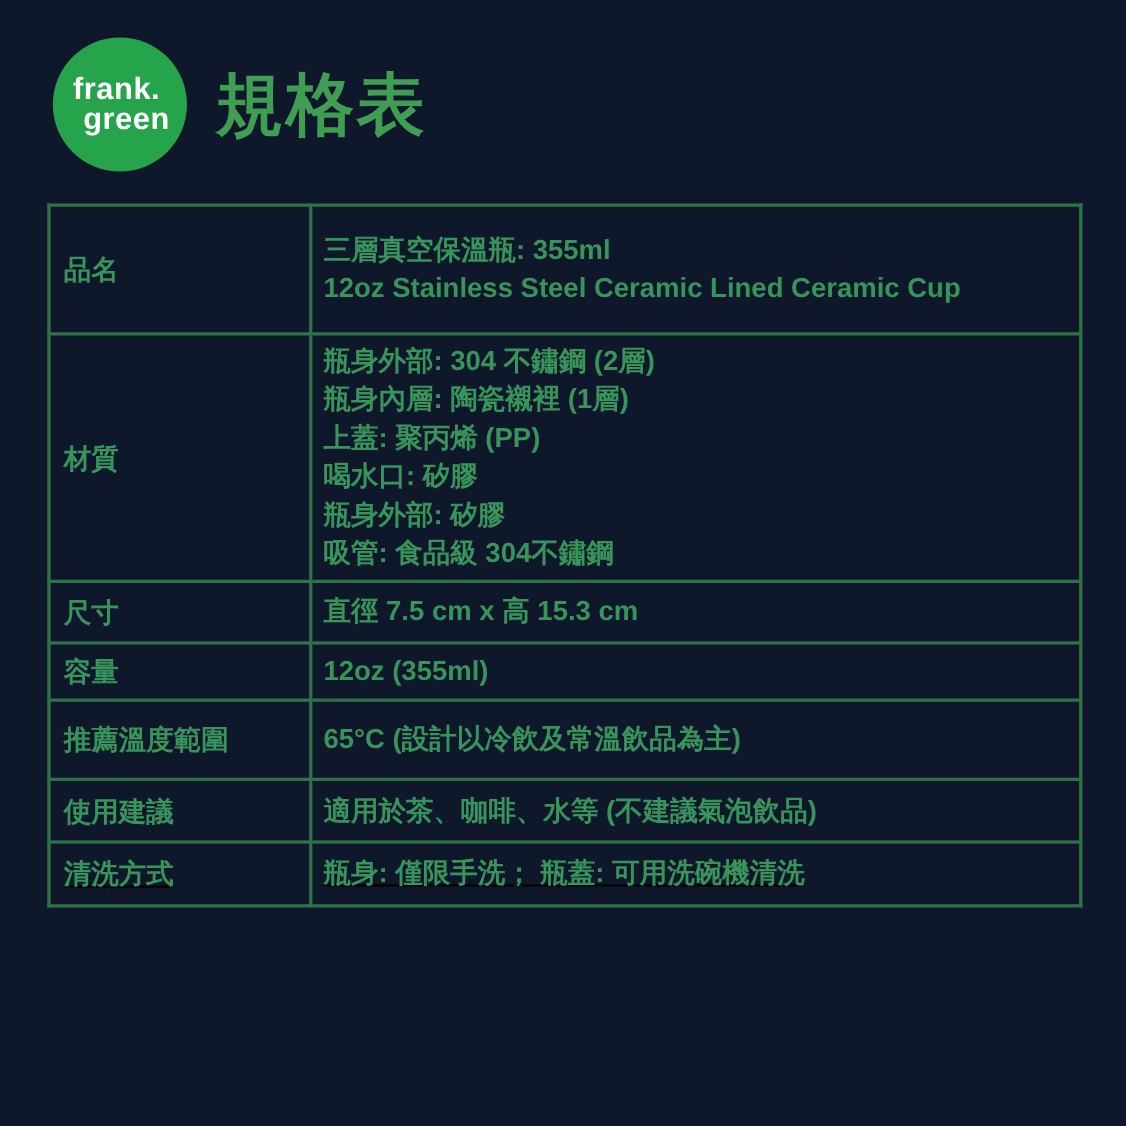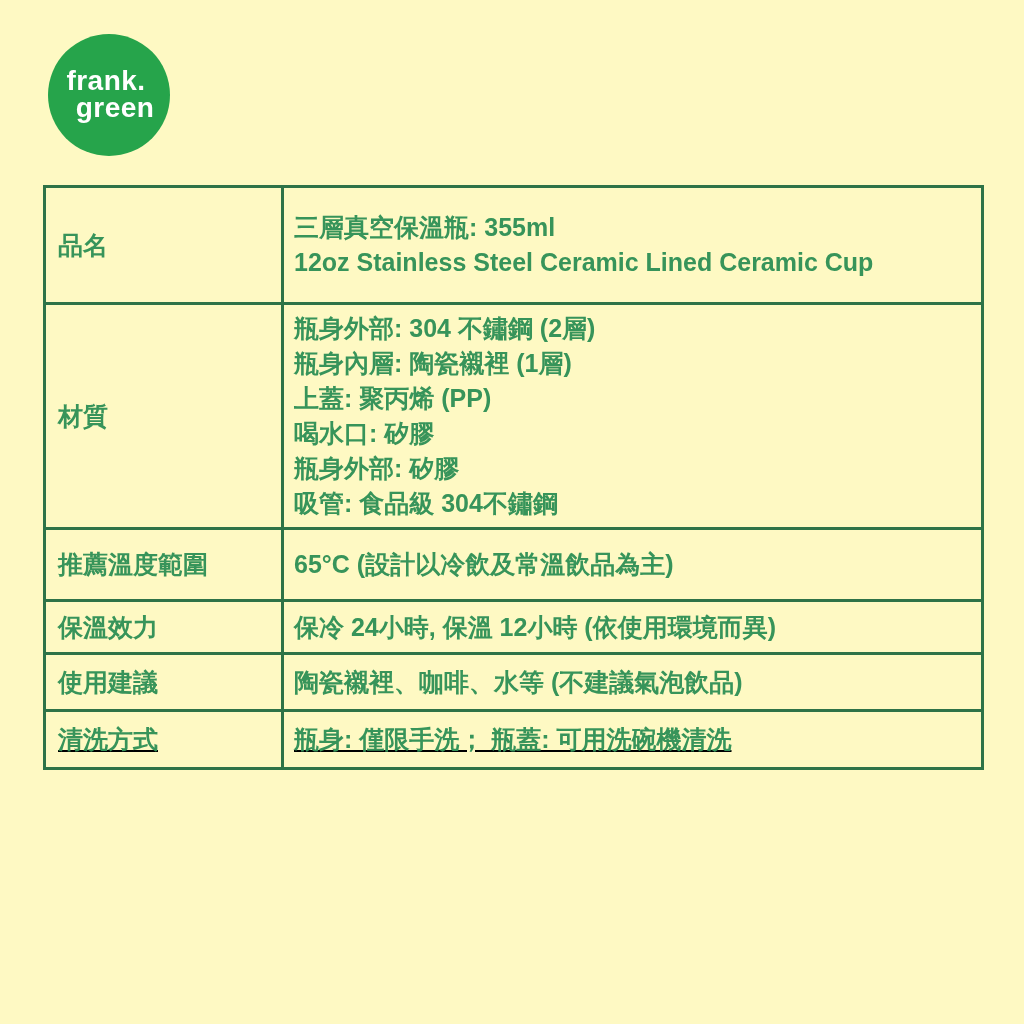--- a/index.html
+++ b/index.html
@@ -8,21 +8,21 @@
     background: #ffffff;
     width: 1024px;
     height: 1024px;
     font-family: "Liberation Sans", "DejaVu Sans", sans-serif;
     overflow: hidden;
   }
   .page {
     position: relative;
     width: 1024px;
     height: 1024px;
-    background: #fef9c3;
+    background: #0f172a;
   }
   
   .header {
     position: absolute;
     top: 34px;
     left: 48px;
     display: flex;
     align-items: center;
   }
   .logo-circle {
@@ -96,20 +96,21 @@
 </head>
 <body>
 
 <div class="page">
 
   <div class="header">
     <div class="logo-circle">
       <span class="logo-line1">frank.</span>
       <span class="logo-line2">green</span>
     </div>
+    <div class="page-title">規格表</div>
   </div>
 
   <table class="spec-table">
     <tbody>
       <tr class="row-1">
         <td class="label-cell">品名</td>
         <td class="value-cell">
           <div class="line">三層真空保溫瓶: 355ml</div>
           <div class="line">12oz Stainless Steel Ceramic Lined Ceramic Cup</div>
         </td>
@@ -118,36 +119,42 @@
         <td class="label-cell">材質</td>
         <td class="value-cell">
           <div class="line">瓶身外部: 304 不鏽鋼 (2層)</div>
           <div class="line">瓶身內層: 陶瓷襯裡 (1層)</div>
           <div class="line">上蓋: 聚丙烯 (PP)</div>
           <div class="line">喝水口: 矽膠</div>
           <div class="line">瓶身外部: 矽膠</div>
           <div class="line">吸管: 食品級 304不鏽鋼</div>
         </td>
       </tr>
+      <tr class="row-3">
+        <td class="label-cell">尺寸</td>
+        <td class="value-cell">
+          <div class="line">直徑 7.5 cm x 高 15.3 cm</div>
+        </td>
+      </tr>
+      <tr class="row-4">
+        <td class="label-cell">容量</td>
+        <td class="value-cell">
+          <div class="line">12oz (355ml)</div>
+        </td>
+      </tr>
       <tr class="row-6">
         <td class="label-cell">推薦溫度範圍</td>
         <td class="value-cell">
           <div class="line">65°C (設計以冷飲及常溫飲品為主)</div>
         </td>
       </tr>
-      <tr class="row-7">
-        <td class="label-cell">保溫效力</td>
-        <td class="value-cell">
-          <div class="line">保冷 24小時, 保溫 12小時 (依使用環境而異)</div>
-        </td>
-      </tr>
       <tr class="row-8">
         <td class="label-cell">使用建議</td>
         <td class="value-cell">
-          <div class="line">陶瓷襯裡、咖啡、水等 (不建議氣泡飲品)</div>
+          <div class="line">適用於茶、咖啡、水等 (不建議氣泡飲品)</div>
         </td>
       </tr>
       <tr class="row-9">
         <td class="label-cell">清洗方式</td>
         <td class="value-cell">
           <div class="line">瓶身: 僅限手洗；  瓶蓋: 可用洗碗機清洗</div>
         </td>
       </tr>
     </tbody>
   </table>

